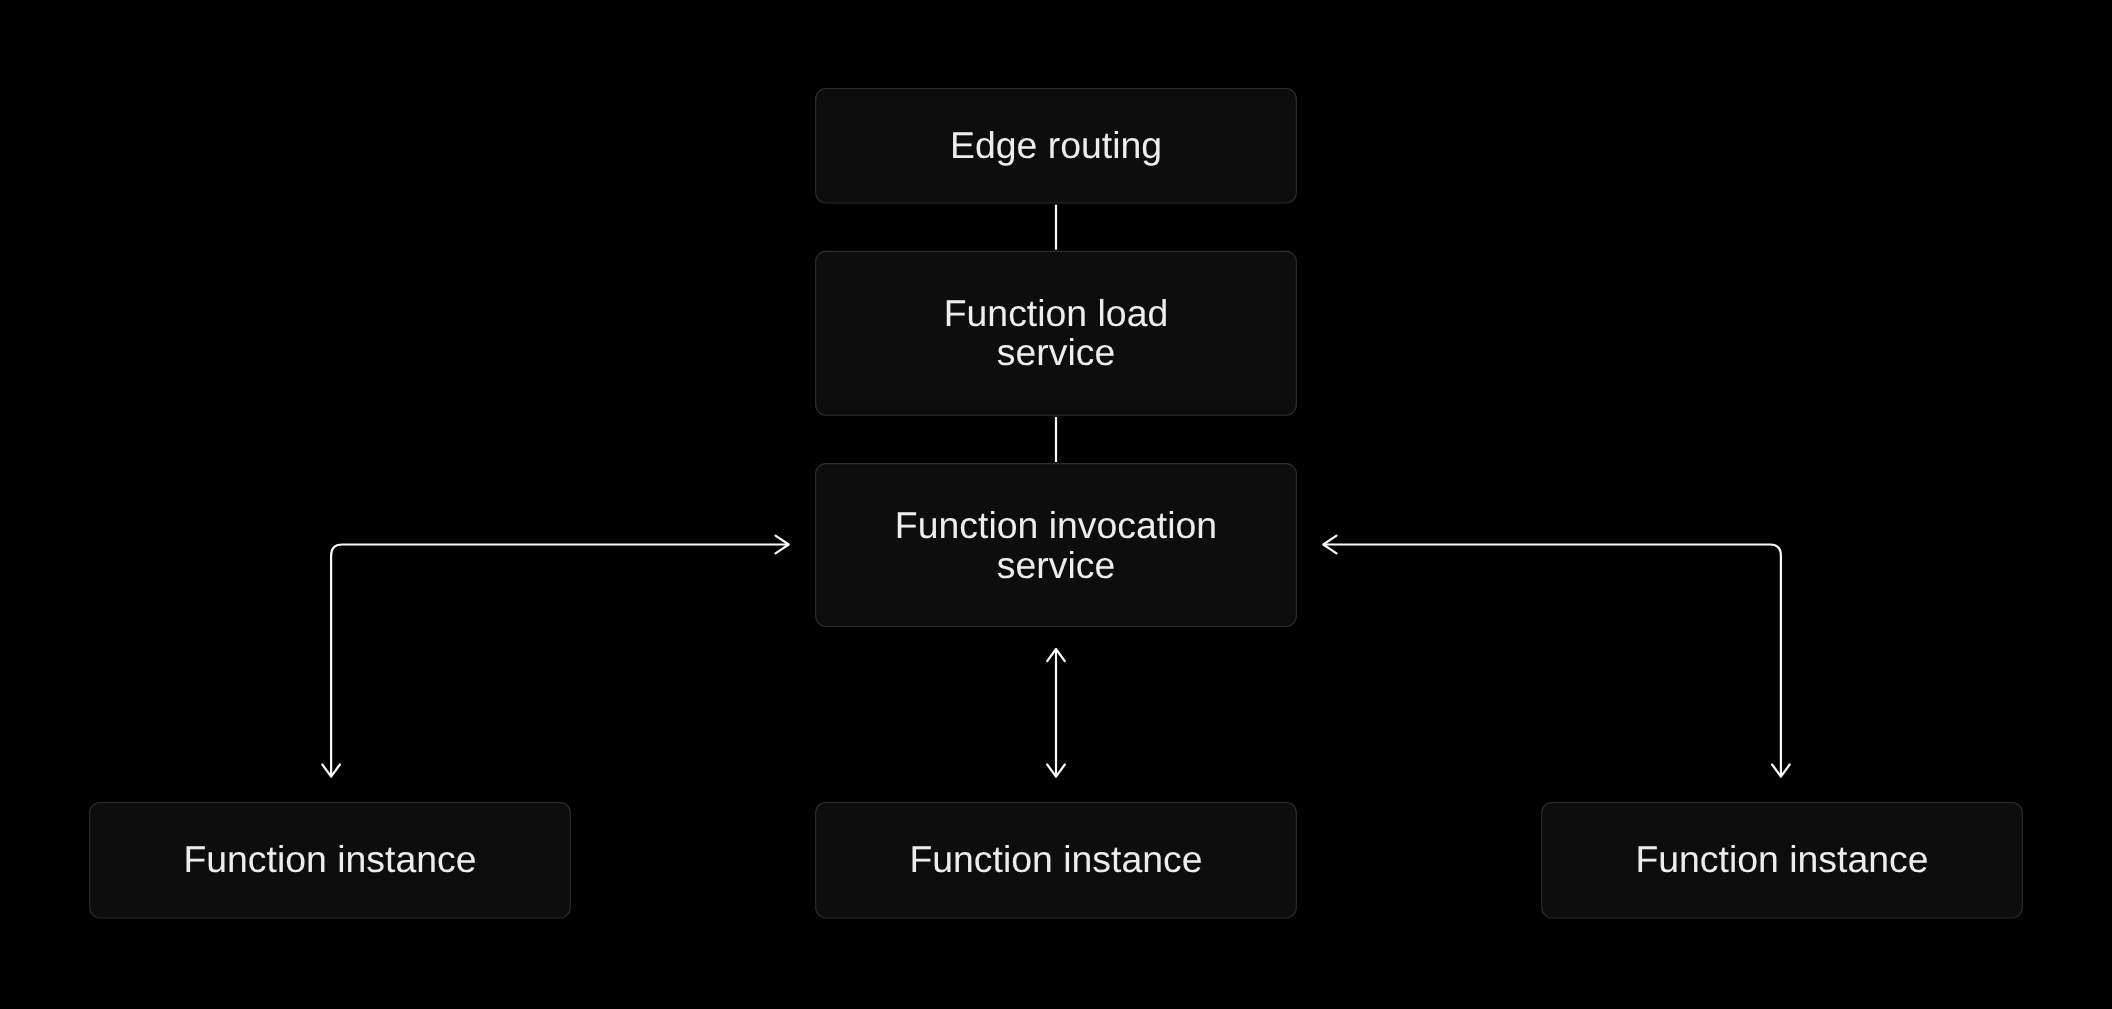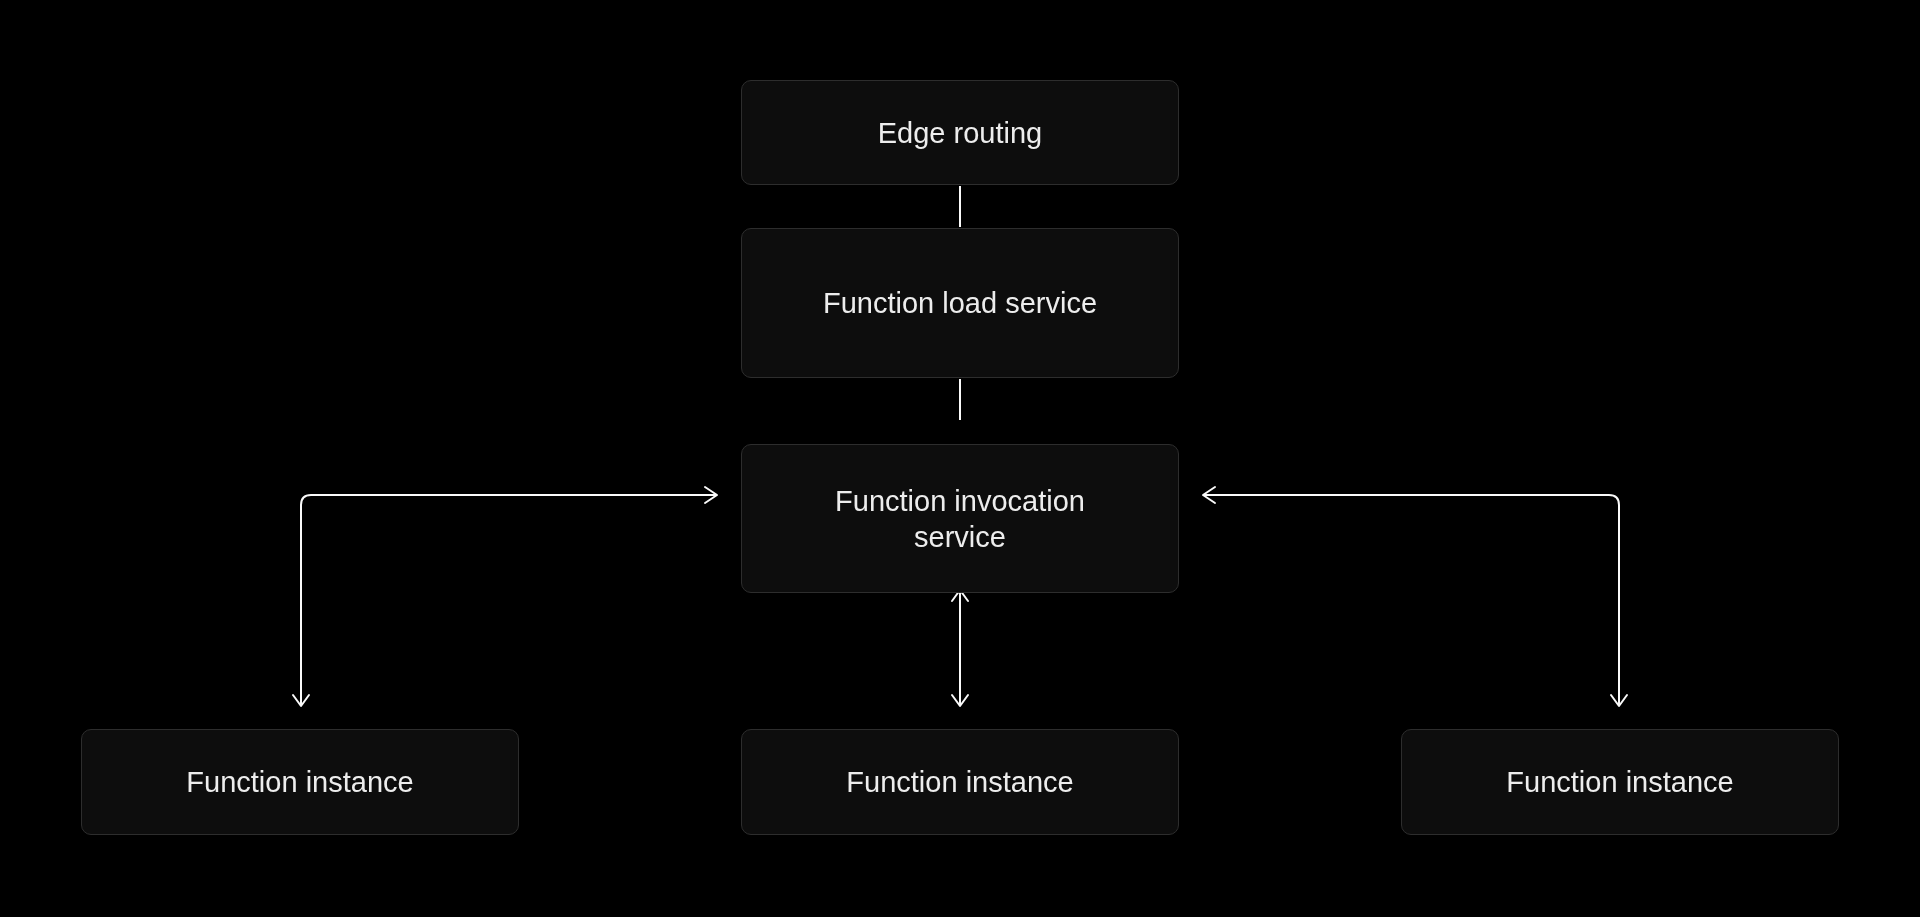--- a/index.html
+++ b/index.html
@@ -37,29 +37,29 @@
   .node{
     position:absolute;
     display:flex;
     align-items:center;
     justify-content:center;
     text-align:center;
     background:var(--node-fill);
     border:1px solid var(--node-border);
     border-radius:10px;
     color:var(--node-text);
-    font-size:29px;
+    font-size:34px;
     line-height:36px;
     font-weight:400;
   }
   .node .label{display:block;}
   .node.wrap .label{max-width:300px;}
   .node-edge-routing        {left:741px; top:80px;  width:438px; height:105px;}
   .node-load-balancer       {left:741px; top:228px; width:438px; height:150px;}
-  .node-invocation-service  {left:741px; top:444px; width:438px; height:149px;}
+  .node-invocation-service  {left:741px; top:421px; width:438px; height:149px;}
   .node-instance-left       {left:81px;  top:729px; width:438px; height:106px;}
   .node-instance-center     {left:741px; top:729px; width:438px; height:106px;}
   .node-instance-right      {left:1401px;top:729px; width:438px; height:106px;}
 </style>
 </head>
 <body>
 
 <div class="canvas">
 
   <svg class="connectors" viewBox="0 0 1920 917" xmlns="http://www.w3.org/2000/svg">

